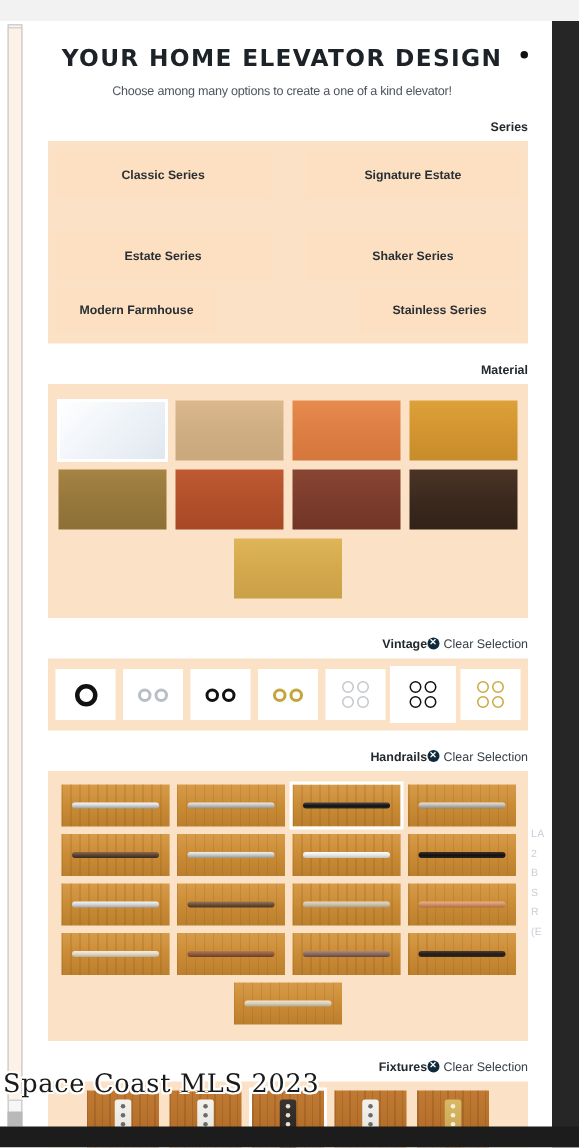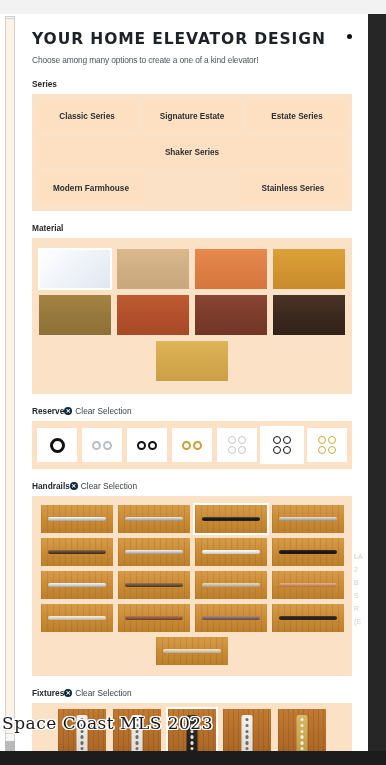--- a/index.html
+++ b/index.html
@@ -25,47 +25,47 @@
   .scrollbar-arrow {
     position:absolute; left:5px; bottom:14px; width:10px; height:10px;
     background:#b9b9b9; z-index:57;
   }
 
   .page {
     position:absolute; left:16px; top:14px; width:352px; height:751px;
     background:#ffffff; overflow:hidden;
   }
 
-  .header { padding:16px 24px 0 16px; position:relative; }
+  .header { padding:16px 24px 0 16px; position:relative;text-align:center; }
   h1.title {
     font-family:"DejaVu Sans", sans-serif;
     font-size:15.5px; font-weight:bold; letter-spacing:0.9px;
     color:#1d2228; white-space:nowrap;
   }
   .subtitle { margin-top:7px; font-size:8.4px; color:#4e555c; letter-spacing:-0.15px; }
   .dot-icon {
     position:absolute; right:16px; top:20px; width:5px; height:5px;
     border-radius:50%; background:#111;
   }
 
   .section { margin:0 16px; }
   .section + .section { margin-top:12px; }
-  .sec-head { display:flex; align-items:center; justify-content:flex-start; margin-bottom:5px; }
+  .sec-head { display:flex; align-items:center; justify-content:flex-end; margin-bottom:5px; }
   .sec-label { font-size:8.3px; font-weight:bold; color:#23282d; }
   .clear-sel { display:flex; align-items:center; gap:3px; font-size:8.3px; color:#3a4046; cursor:pointer; }
   .clear-icon {
     width:8px; height:8px; border-radius:50%; background:#0f2a3d;
     display:flex; align-items:center; justify-content:center;
     color:#fff; font-size:6px; line-height:1; font-weight:bold;
   }
 
   .panel { background:#fbe2c6; padding:7px 5px; }
 
   
-  .series-grid { display:flex; flex-wrap:wrap; gap:5px; }
+  .series-grid { display:flex; flex-wrap:wrap; gap:23px; }
   .series-btn {
     background:#fde0c2; height:31px; flex:1 1 calc(33.33% - 4px);
     display:flex; align-items:center; justify-content:center;
     font-size:8.2px; color:#2a2f34; font-weight:600; cursor:pointer;
   }
   .series-row2 { display:flex; gap:5px; justify-content:space-between; margin-top:5px; }
   .series-row2 .series-btn { flex:0 0 108px; }
 
   
   .mat-grid { display:flex; gap:6px; justify-content:center; }
@@ -218,21 +218,21 @@
           <div class="swatch" style="background: linear-gradient(rgb(75, 52, 38) 0%, rgb(60, 41, 30) 50%, rgb(50, 34, 24) 100%);"></div>
         </div>
       <div class="mat-grid">
           <div class="swatch" style="background: linear-gradient(rgb(223, 181, 89) 0%, rgb(212, 169, 78) 50%, rgb(202, 160, 70) 100%);"></div>
         </div>
     </div>
   </div>
 
   <div class="section">
     <div class="sec-head">
-      <span class="sec-label">Reserve</span>
+      <span class="sec-label">Vintage</span>
       <span class="clear-sel">
         <span class="clear-icon">✕</span>
         <span>Clear Selection</span>
       </span>
     </div>
     <div class="panel">
       <div class="ceil-row">
           <div class="ceil-item">
             <div class="lights g1">
               <div class="led big"></div>

